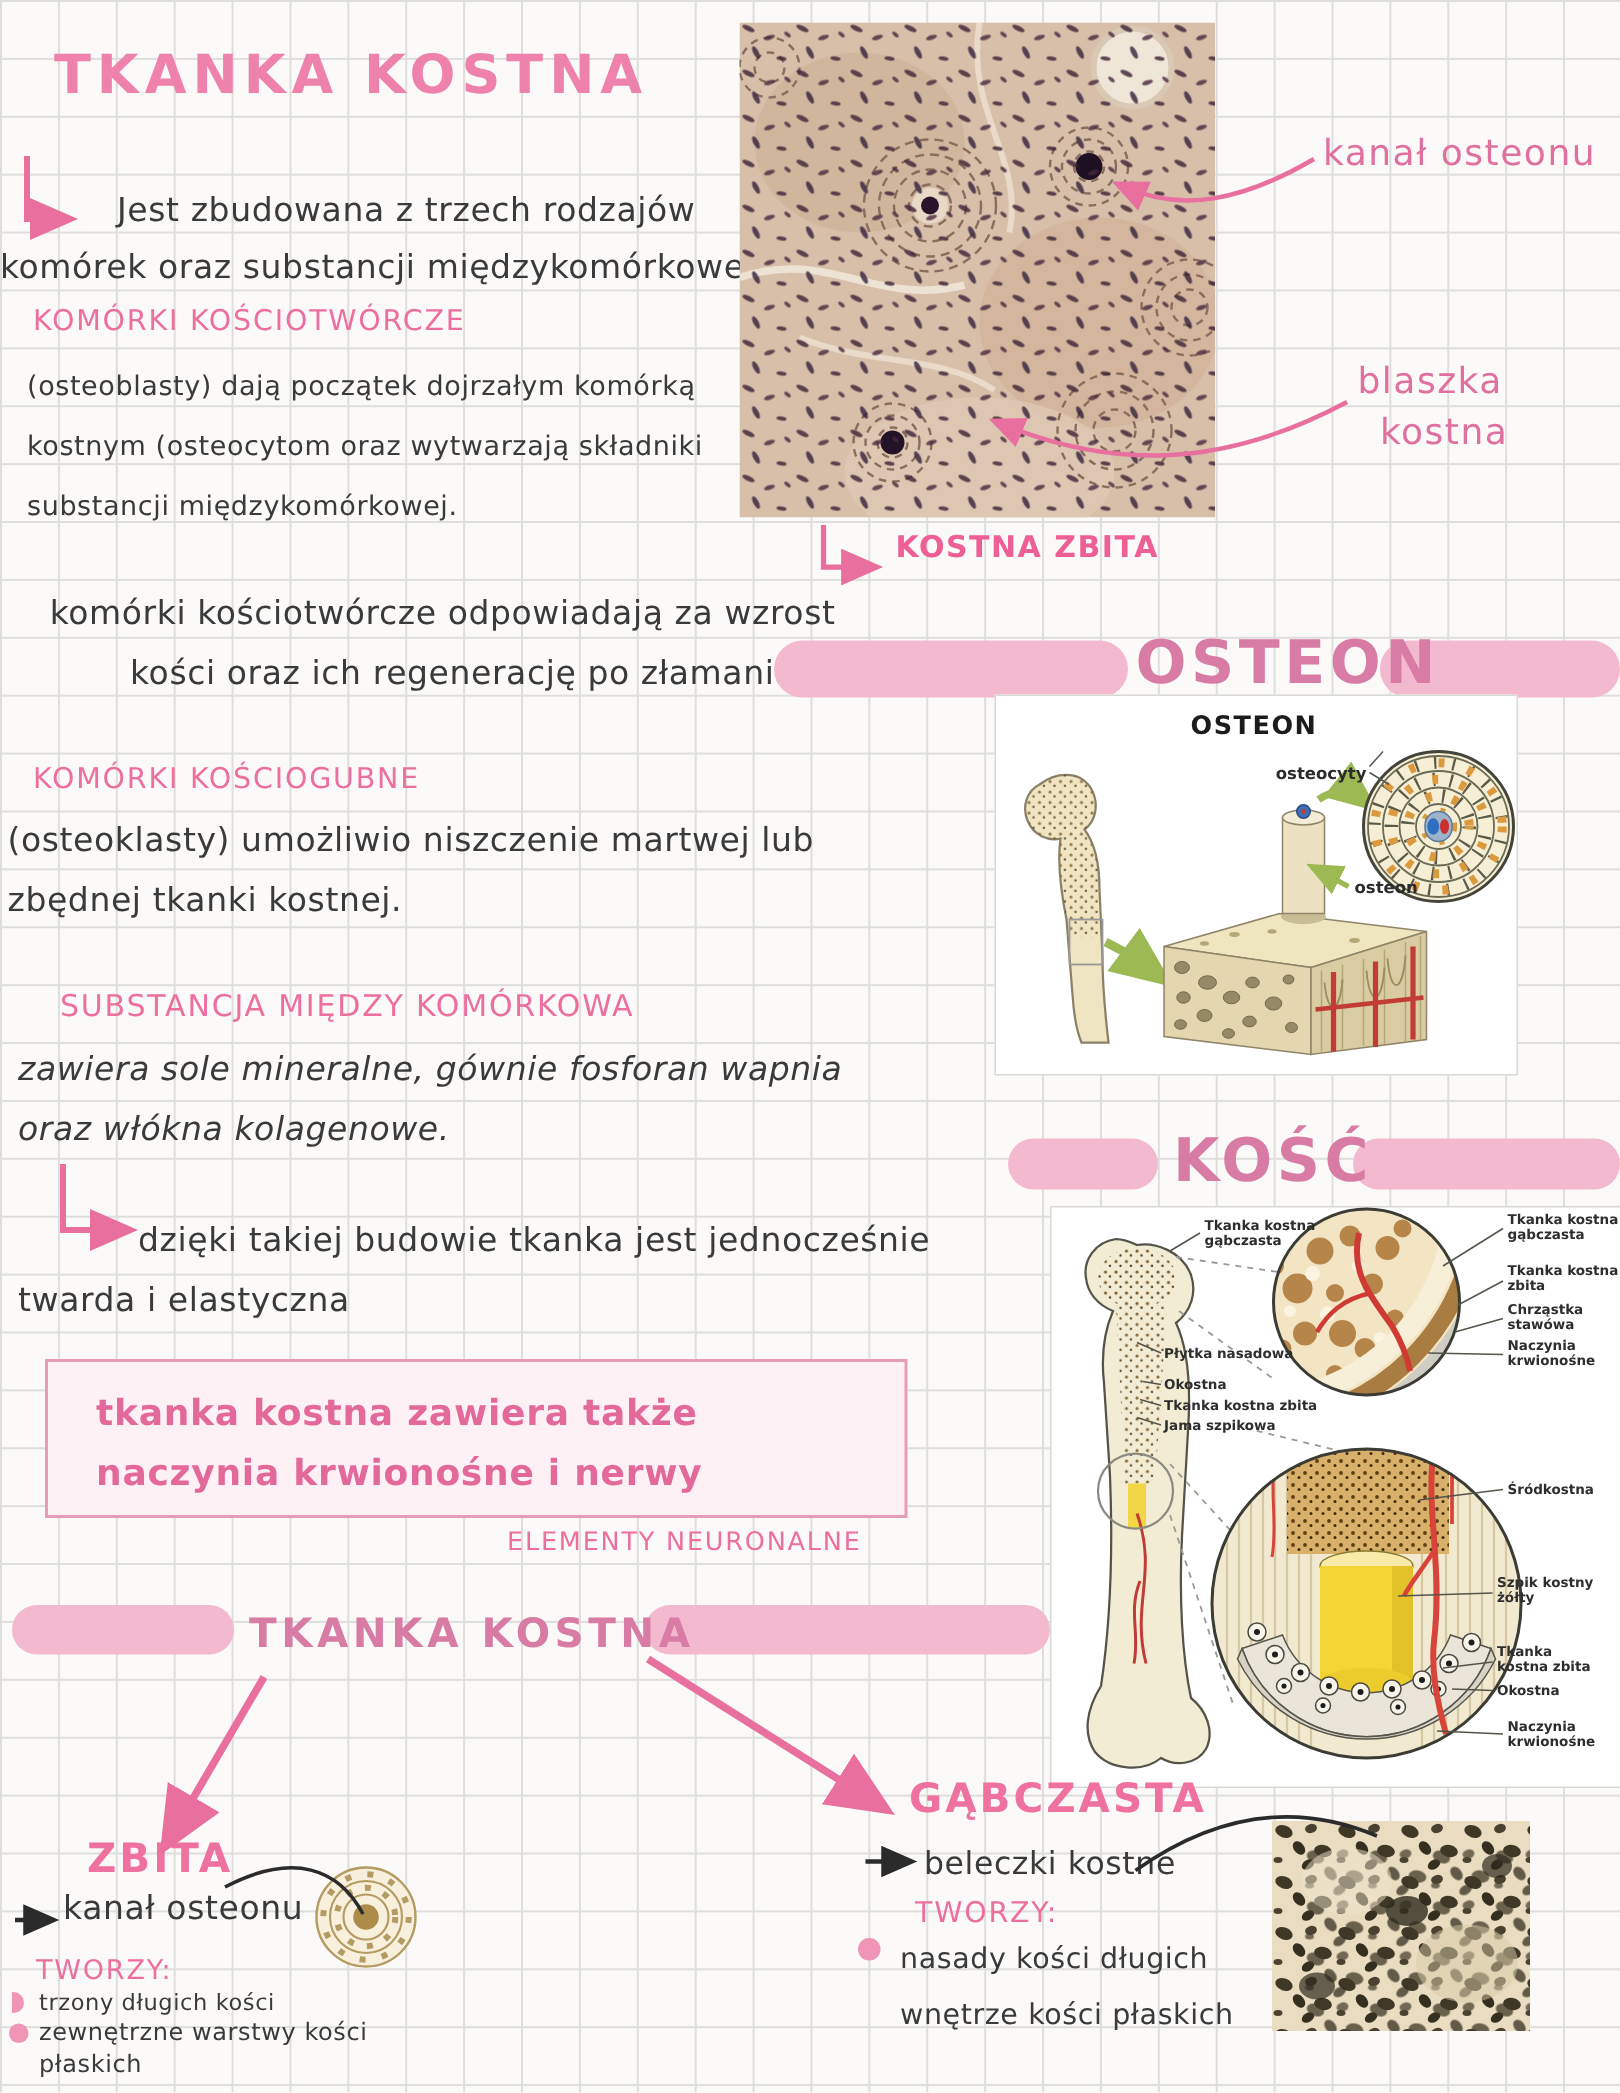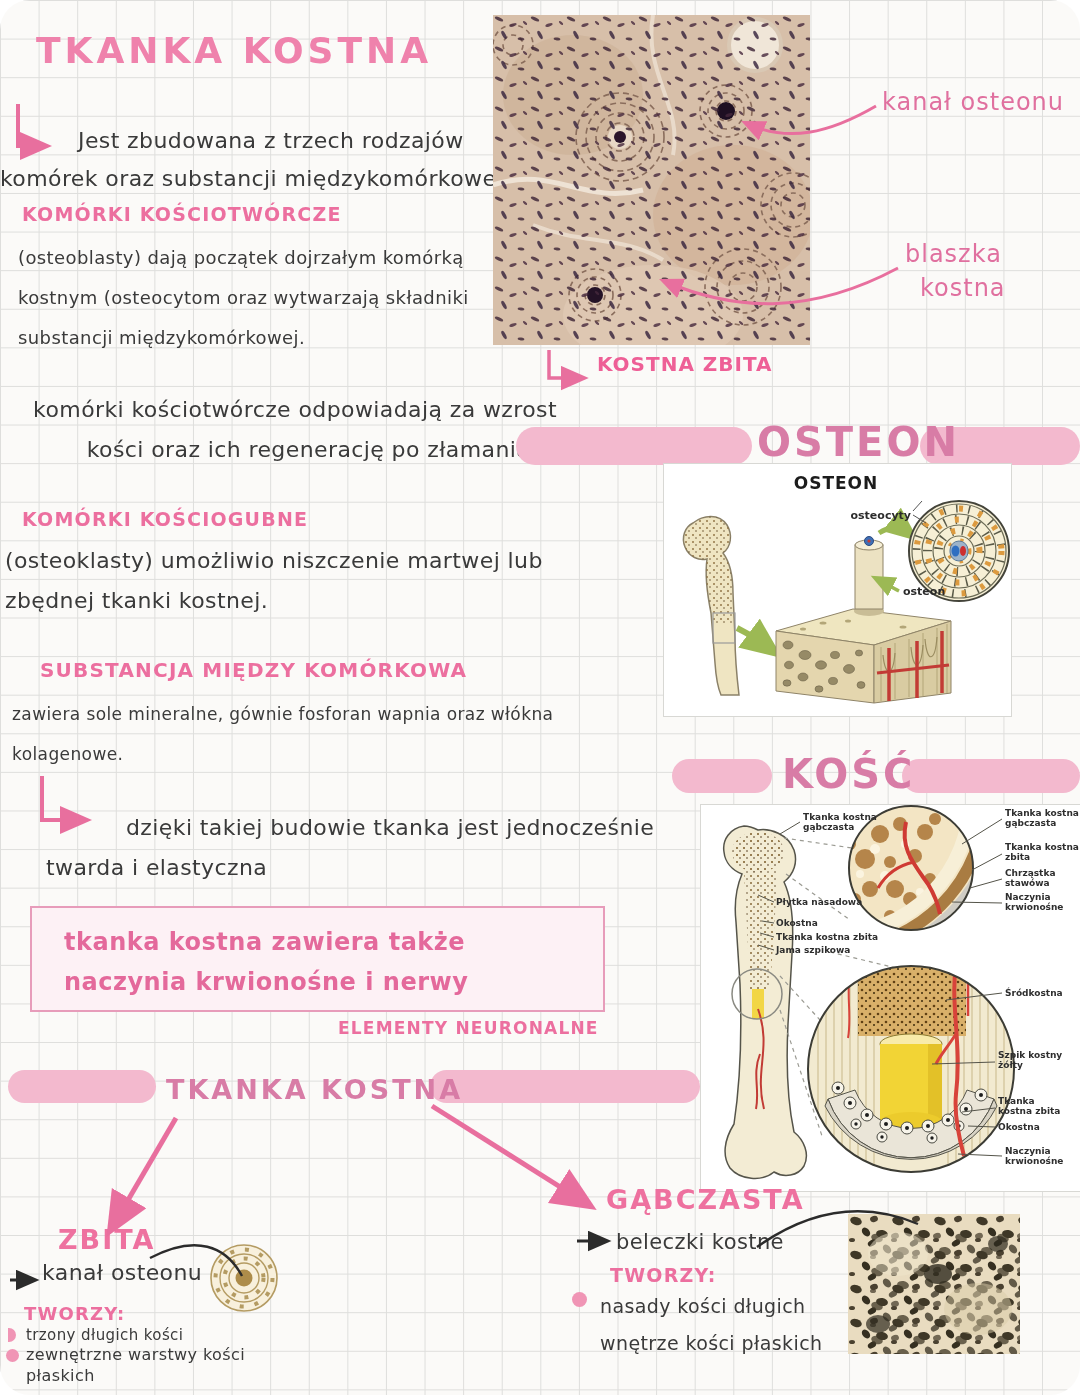--- a/index.html
+++ b/index.html
@@ -3,35 +3,35 @@
 <meta charset="utf-8">
 <style>
   html,body{margin:0;padding:0;}
   #page{
     position:relative;width:1080px;height:1395px;overflow:hidden;
     background-color:#fbfaf8;
     background-image:
       linear-gradient(#dededc 1px, transparent 1px),
       linear-gradient(90deg,#dededc 1px, transparent 1px);
     background-size:38.6px 38.6px;
-    font-family:"DejaVu Sans",sans-serif;color:#3a3a3a;border-radius:30px;
+    font-family:"DejaVu Sans",sans-serif;color:#3a3a3a;
   }
   .abs{position:absolute;}
   .hand{font-family:"DejaVu Sans",sans-serif;color:#3a3a3a;letter-spacing:.4px;}
-  .pinkhead{color:#ec6f9f;font-weight:bold;letter-spacing:1.2px;text-align:center;}
+  .pinkhead{color:#ec6f9f;font-weight:normal;letter-spacing:1.2px;text-align:center;}
   #title{left:36px;top:30px;font-size:36px;font-weight:800;color:#ef82ac;letter-spacing:4px;}
   #intro{left:0px;top:122px;width:505px;font-size:22px;line-height:38px;text-indent:78px;}
   #h-tworcze{left:22px;top:203px;font-size:19px;}
   #p-osteoblasty{left:18px;top:238px;width:478px;font-size:18px;line-height:40px;}
   #p-wzrost{left:5px;top:390px;width:552px;font-size:22px;line-height:40px;text-align:right;}
   #h-gubne{left:22px;top:508px;font-size:19px;}
   #p-osteoklasty{left:5px;top:541px;width:562px;font-size:22px;line-height:40px;}
   #h-substancja{left:40px;top:658px;font-size:20px;}
-  #p-zawiera{left:12px;top:694px;width:602px;font-size:17px;line-height:40px;}
-  #p-dzieki{left:12px;top:808px;width:692px;font-size:22px;line-height:40px;text-indent:80px;margin-left:34px;}
+  #p-zawiera{left:12px;top:694px;width:602px;font-size:22px;line-height:40px;font-style:italic;}
+  #p-dzieki{left:12px;top:808px;width:692px;font-size:22px;line-height:40px;text-indent:80px;}
   #notebox{left:30px;top:906px;width:575px;height:106px;border:2px solid #e79cba;
     background:#fdf1f5;box-sizing:border-box;}
   #notebox .txt{position:absolute;left:32px;top:14px;width:510px;font-size:24px;line-height:40px;
     color:#e4699b;letter-spacing:.5px;font-weight:bold;}
   #cap-neuro{left:338px;top:1018px;font-size:17px;}
   .pill{background:#f3b9ce;border-radius:19px;}
   .bannertxt{color:#d87ca6;font-weight:800;letter-spacing:3px;}
   #lab-kanal{left:882px;top:88px;font-size:24px;color:#e0709f;letter-spacing:1px;}
   #lab-blaszka1{left:905px;top:240px;font-size:24px;color:#e0709f;letter-spacing:1px;}
   #lab-blaszka2{left:920px;top:274px;font-size:24px;color:#e0709f;letter-spacing:1px;}

